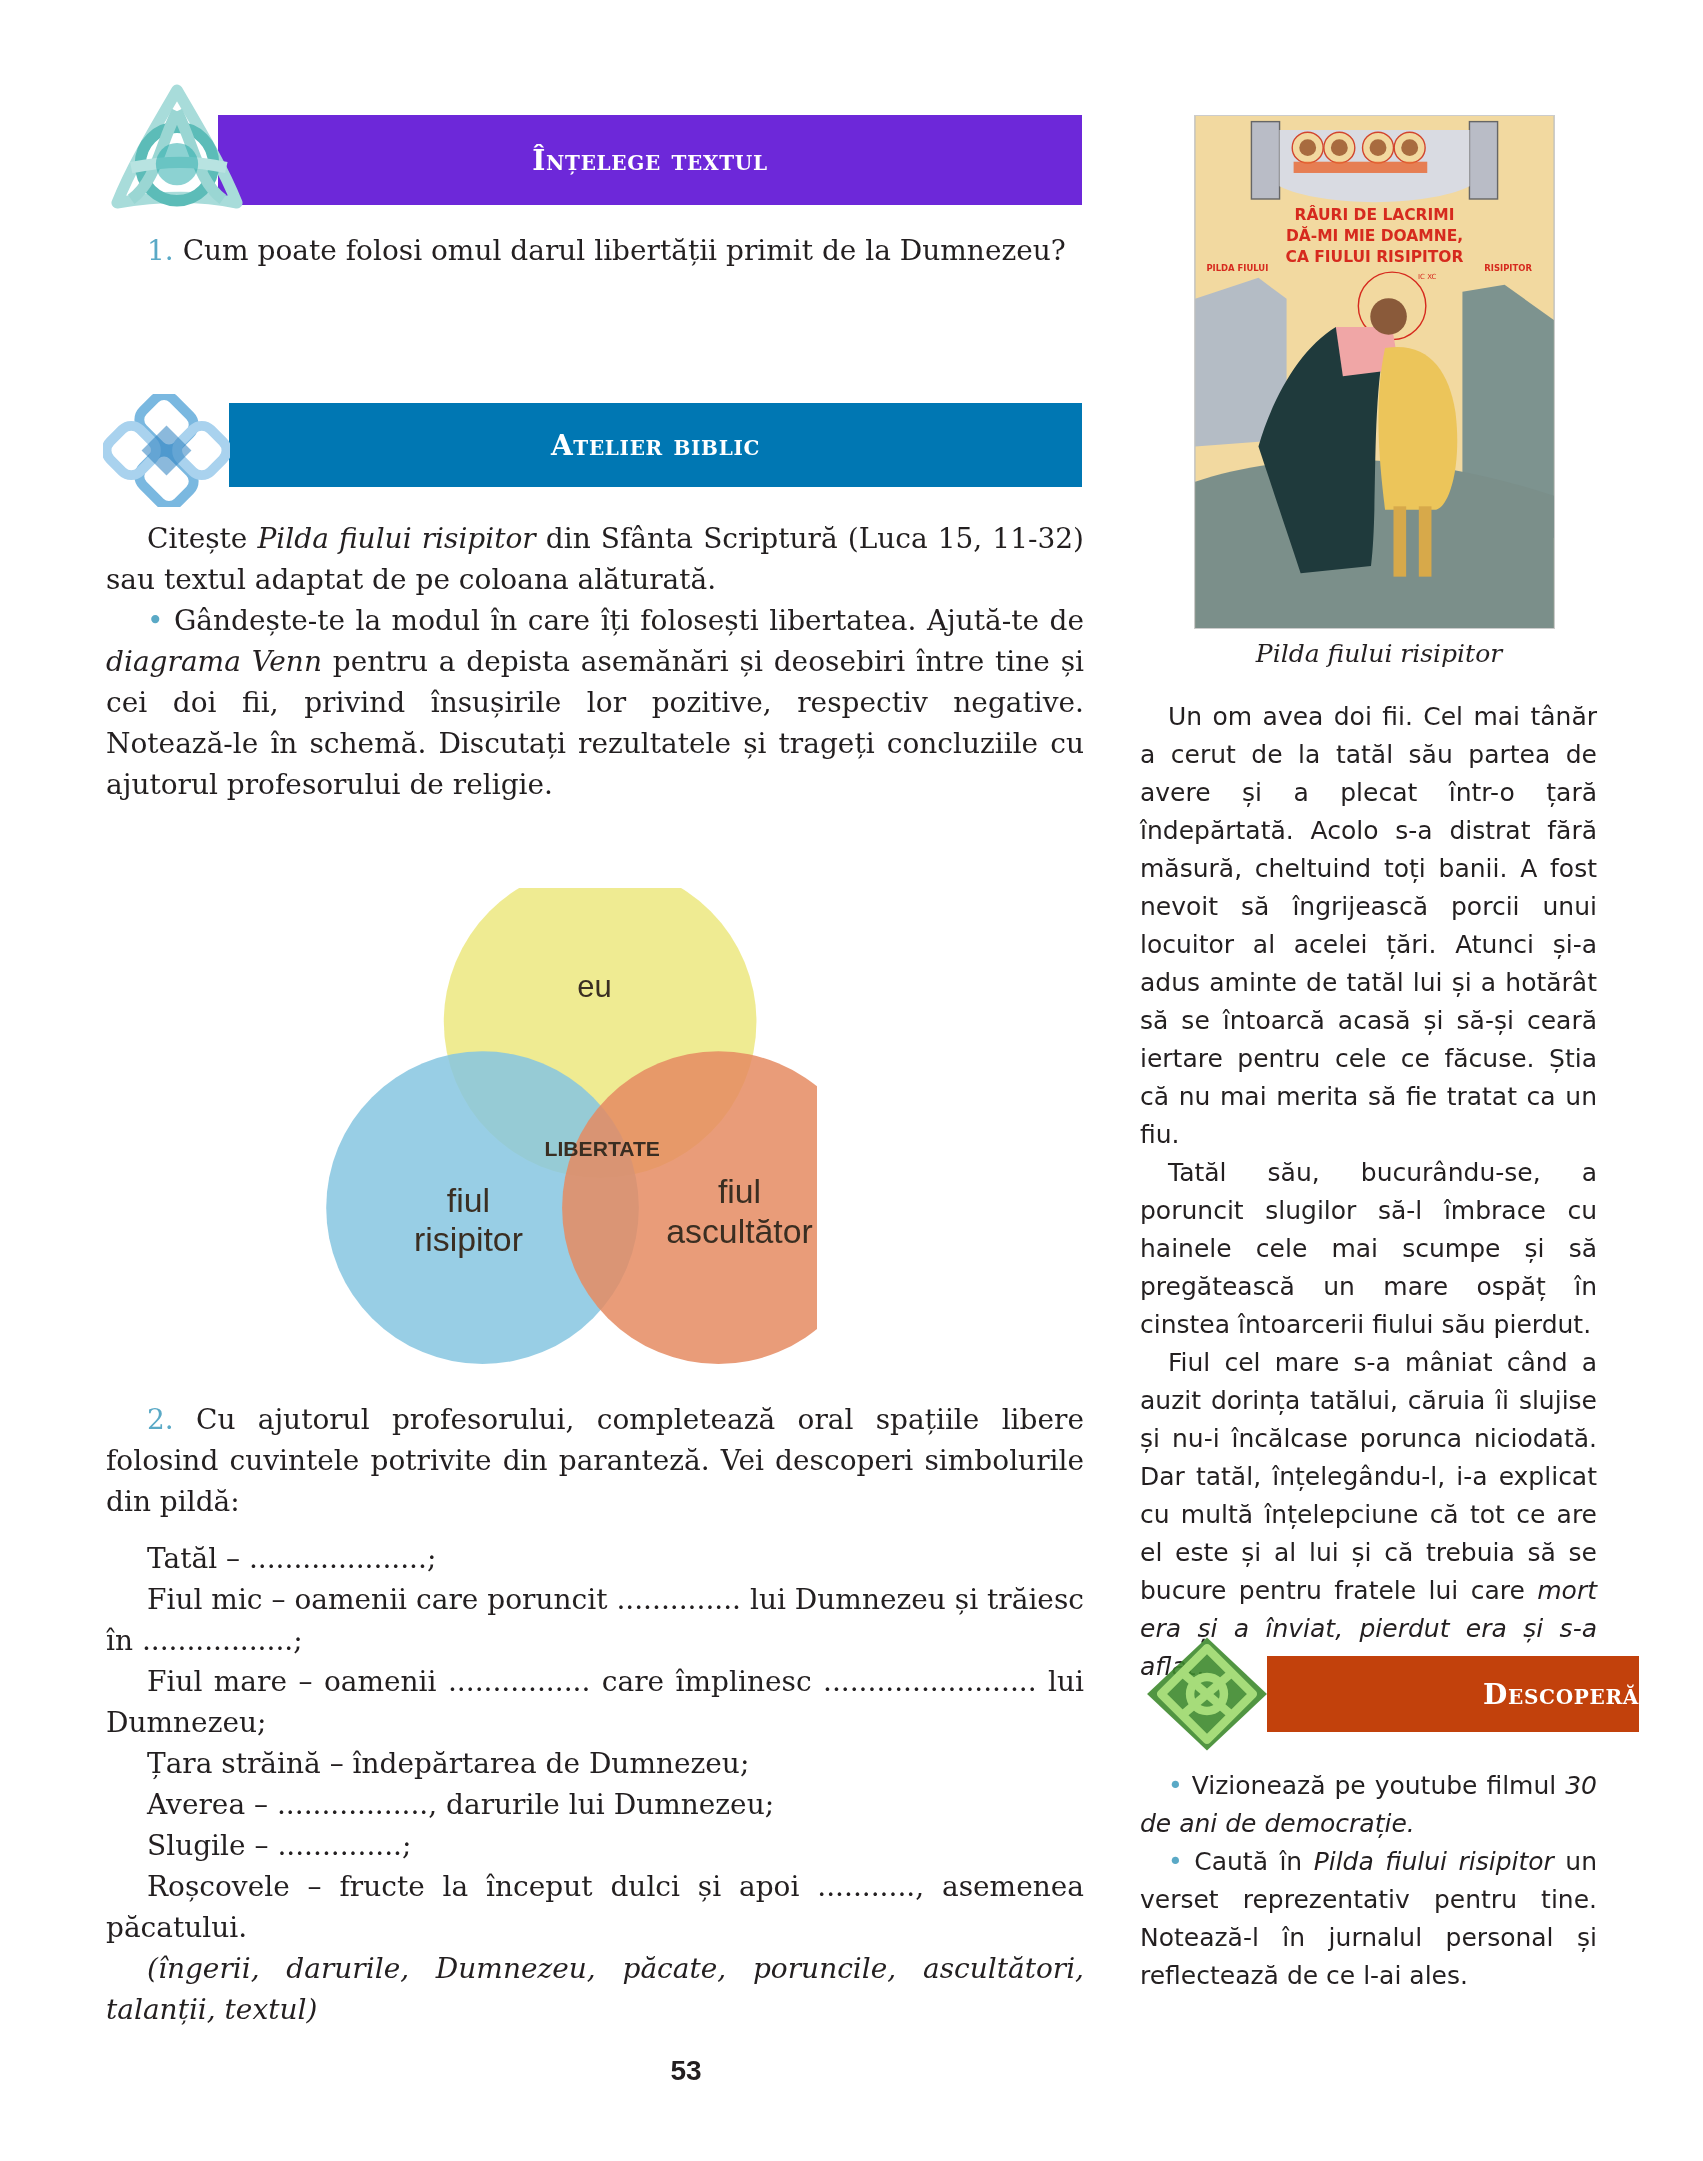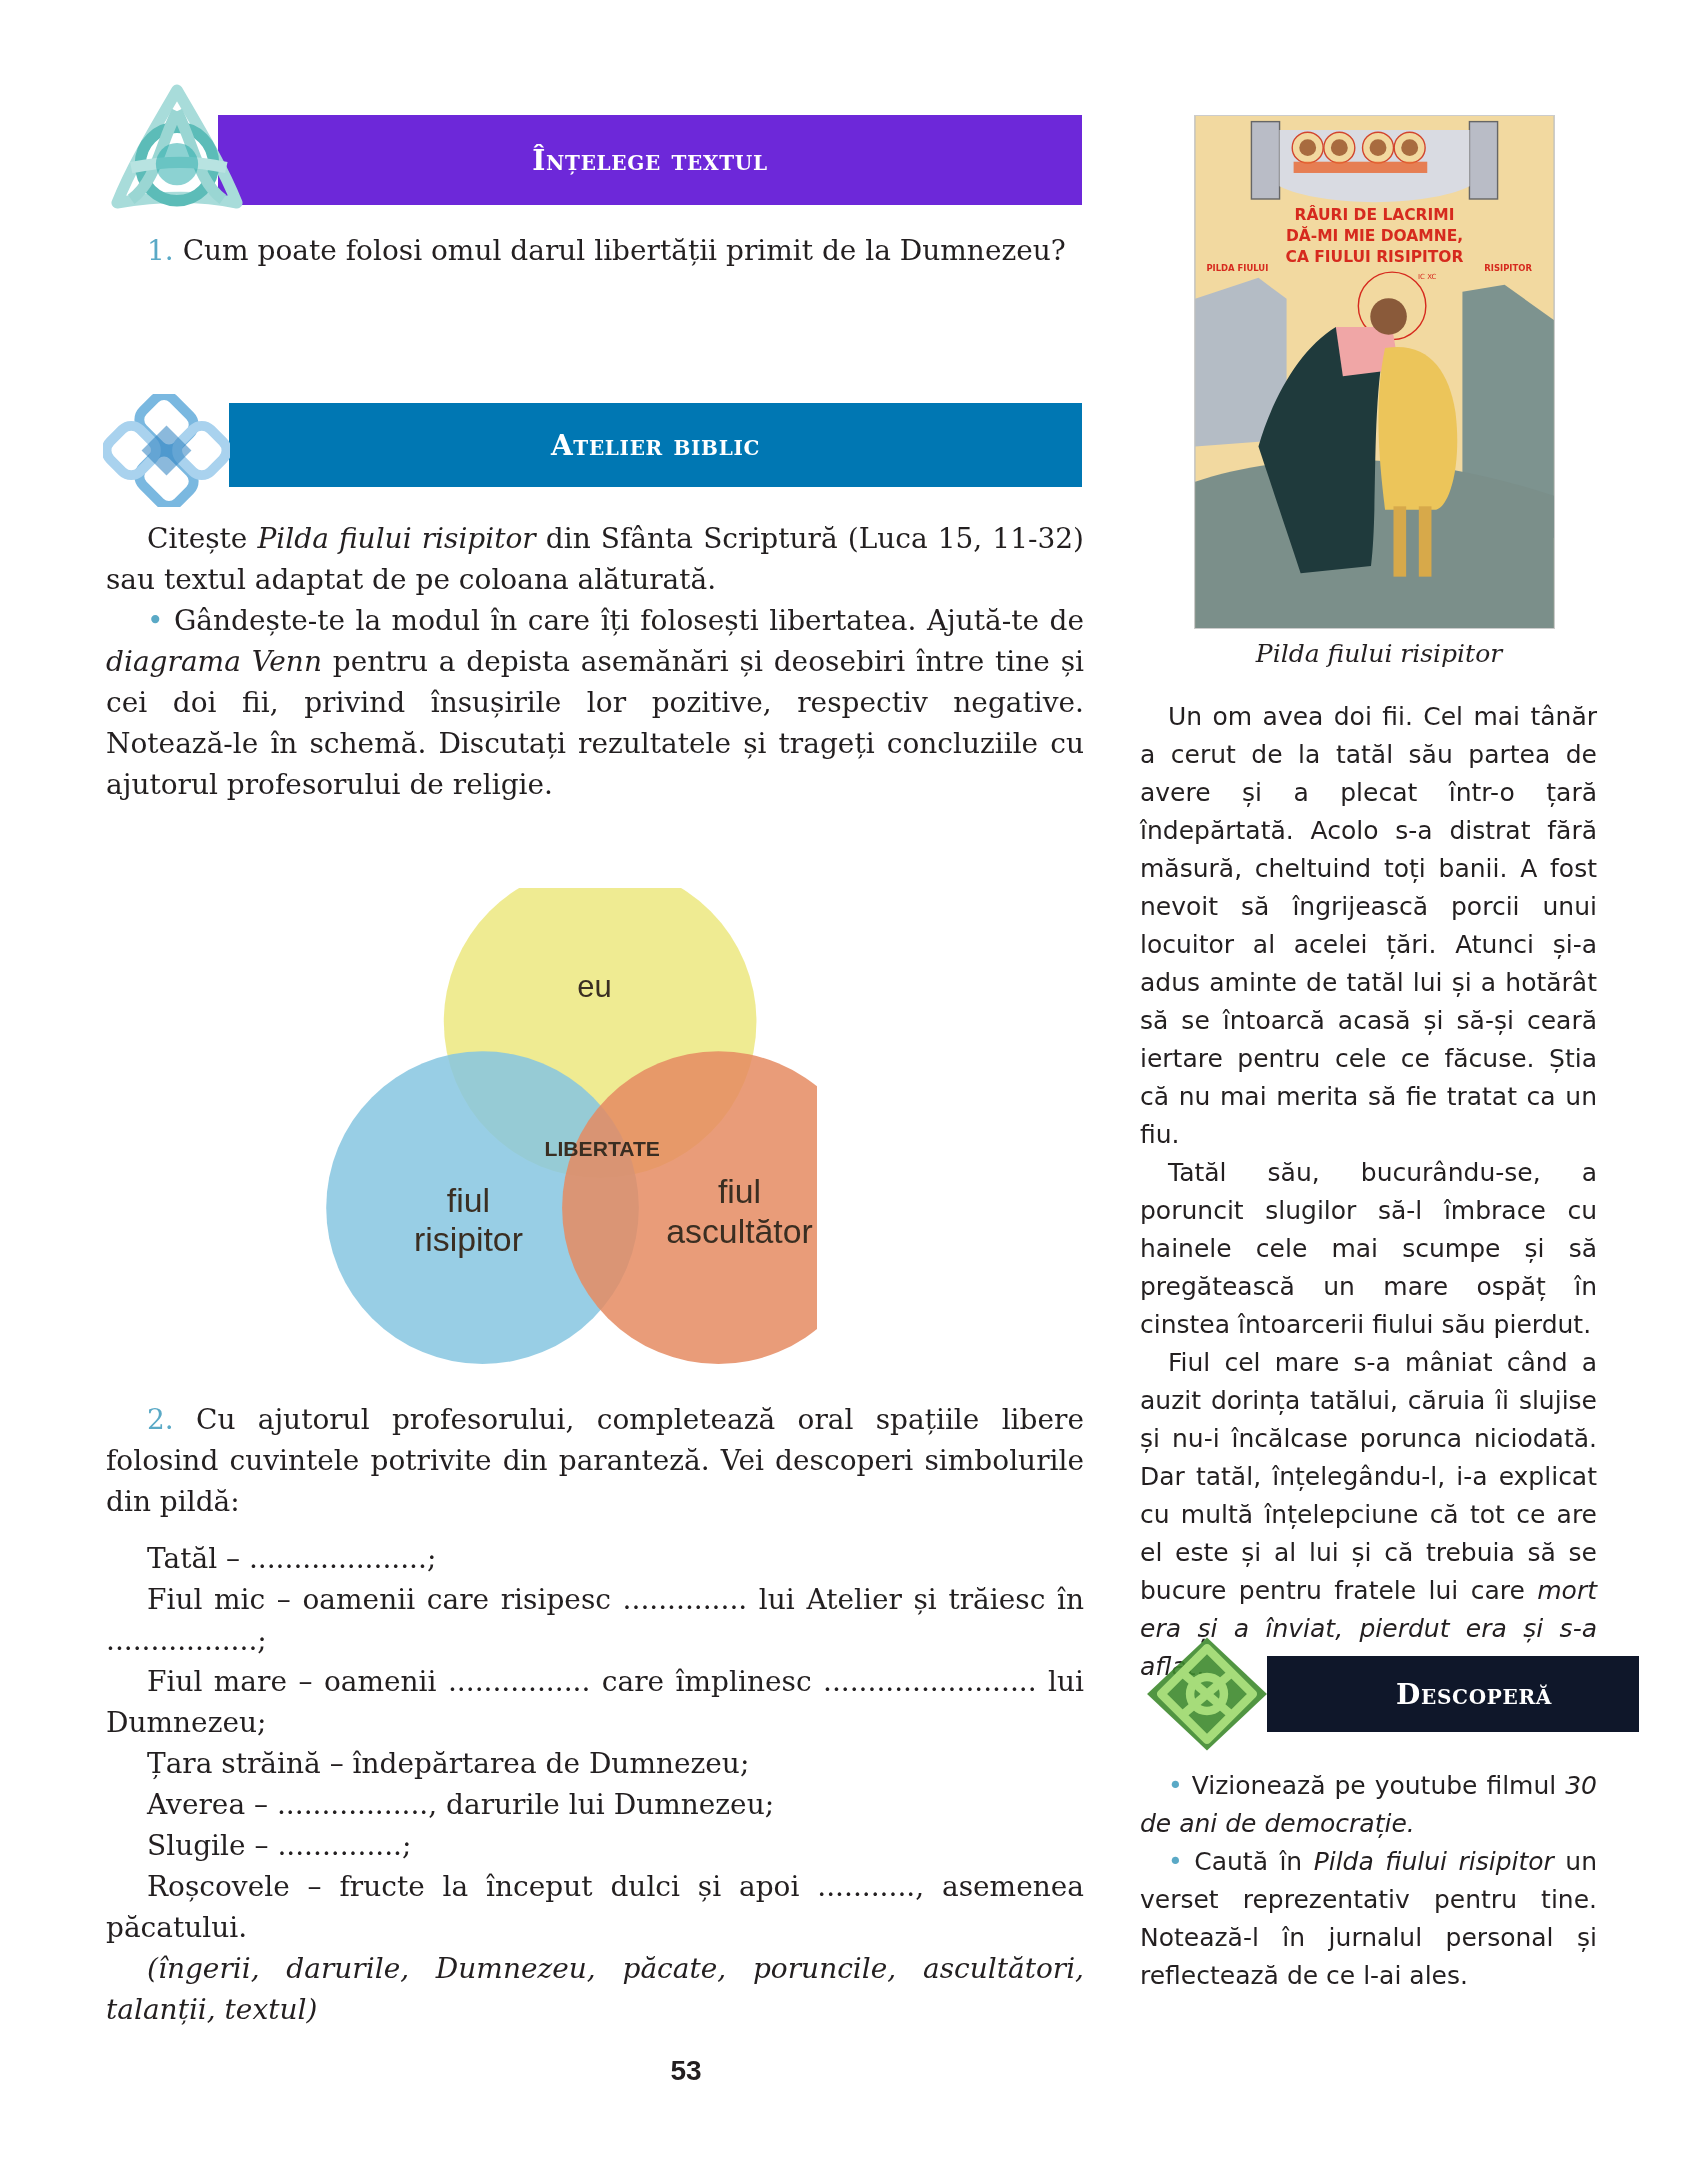--- a/index.html
+++ b/index.html
@@ -73,21 +73,21 @@
   <text x="225" y="460" font-family="Liberation Sans, sans-serif" font-size="48" fill="#3a2e22" text-anchor="middle">fiul</text>
   <text x="225" y="515" font-family="Liberation Sans, sans-serif" font-size="48" fill="#3a2e22" text-anchor="middle">risipitor</text>
   <text x="610" y="448" font-family="Liberation Sans, sans-serif" font-size="48" fill="#3a2e22" text-anchor="middle">fiul</text>
   <text x="610" y="504" font-family="Liberation Sans, sans-serif" font-size="48" fill="#3a2e22" text-anchor="middle">ascultător</text>
 </svg>
 
 <div class="leftcol" style="top:1399px;">
   <p class="para indent"><span class="num">2.</span><span> Cu ajutorul profesorului, completează oral spațiile libere folosind cuvintele potrivite din paranteză. Vei descoperi simbolurile din pildă:</span></p>
   <div style="height:15.5px;"></div>
   <p class="para indent">Tatăl – ....................;</p>
-  <p class="para indent">Fiul mic – oamenii care risipesc .............. lui Atelier și trăiesc în .................;</p>
+  <p class="para indent">Fiul mic – oamenii care poruncit .............. lui Dumnezeu și trăiesc în .................;</p>
   <p class="para indent">Fiul mare – oamenii ................  care împlinesc ........................ lui Dumnezeu;</p>
   <p class="para indent">Țara străină – îndepărtarea de Dumnezeu;</p>
   <p class="para indent">Averea –  ................., darurile lui Dumnezeu;</p>
   <p class="para indent">Slugile – ..............;</p>
   <p class="para indent">Roșcovele – fructe la început dulci și apoi ..........., asemenea păcatului.</p>
   <p class="para indent"><em>(îngerii, darurile, Dumnezeu, păcate, poruncile, ascultători, talanții, textul)</em></p>
 </div>
 
 <div style="position:absolute; left:1194px; top:115px; width:359px; height:512px; background:#3b82f6; border:0.7px solid #ccc; overflow:hidden;">
   <svg width="359" height="512" viewBox="0 0 510 728">
@@ -129,21 +129,21 @@
   </svg>
 </div>
 <div class="caption">Pilda fiului risipitor</div>
 
 <div class="rightcol" style="top:698px;">
   <p style="text-indent:28px;">Un om avea doi fii. Cel mai tânăr a cerut de la tatăl său partea de avere și a plecat într-o țară îndepărtată. Acolo s-a distrat fără măsură, cheltuind toți banii. A fost nevoit să îngrijească porcii unui locuitor al acelei țări. Atunci și-a adus aminte de tatăl lui și a hotărât să se întoarcă acasă și să-și ceară iertare pentru cele ce făcuse. Știa că nu mai merita să fie tratat ca un fiu.</p>
   <p style="text-indent:28px;">Tatăl său, bucurându-se, a poruncit slugilor să-l îmbrace cu hainele cele mai scumpe și să pregătească un mare ospăț în cinstea întoarcerii fiului său pierdut.</p>
   <p style="text-indent:28px;"><span>Fiul cel mare s-a mâniat când a auzit dorința tatălui, căruia îi slujise și nu-i încălcase porunca niciodată. Dar tatăl, înțelegându-l, i-a explicat cu multă înțelepciune că tot ce are el este și al lui și că trebuia să se bucure pentru fratele lui care </span><em>mort era și a înviat, pierdut era și s-a aflat</em><span>.</span></p>
 </div>
 
-<div class="banner" style="left:1267px; top:1656px; width:372px; height:76px; background:#0f172a; justify-content:center;">
+<div class="banner" style="left:1267px; top:1656px; width:372px; height:76px; background:#c2410c; justify-content:flex-end;">
   <span class="txt" style="margin-left:42px;">Descoperă</span>
 </div>
 <svg class="knot" style="left:1140px; top:1634px;" width="134" height="120" viewBox="0 0 190 170">
   <polygon points="95,5 180,85 95,165 10,85" fill="#3e8a2e" opacity="0.9"></polygon>
   <g fill="none" stroke="#a6dc7a" stroke-width="12" stroke-linejoin="round">
     <path d="M95 20 L160 85 L95 150 L30 85 Z"></path>
     <path d="M60 55 L130 115"></path>
     <path d="M130 55 L60 115"></path>
     <circle cx="95" cy="85" r="24"></circle>
   </g>

